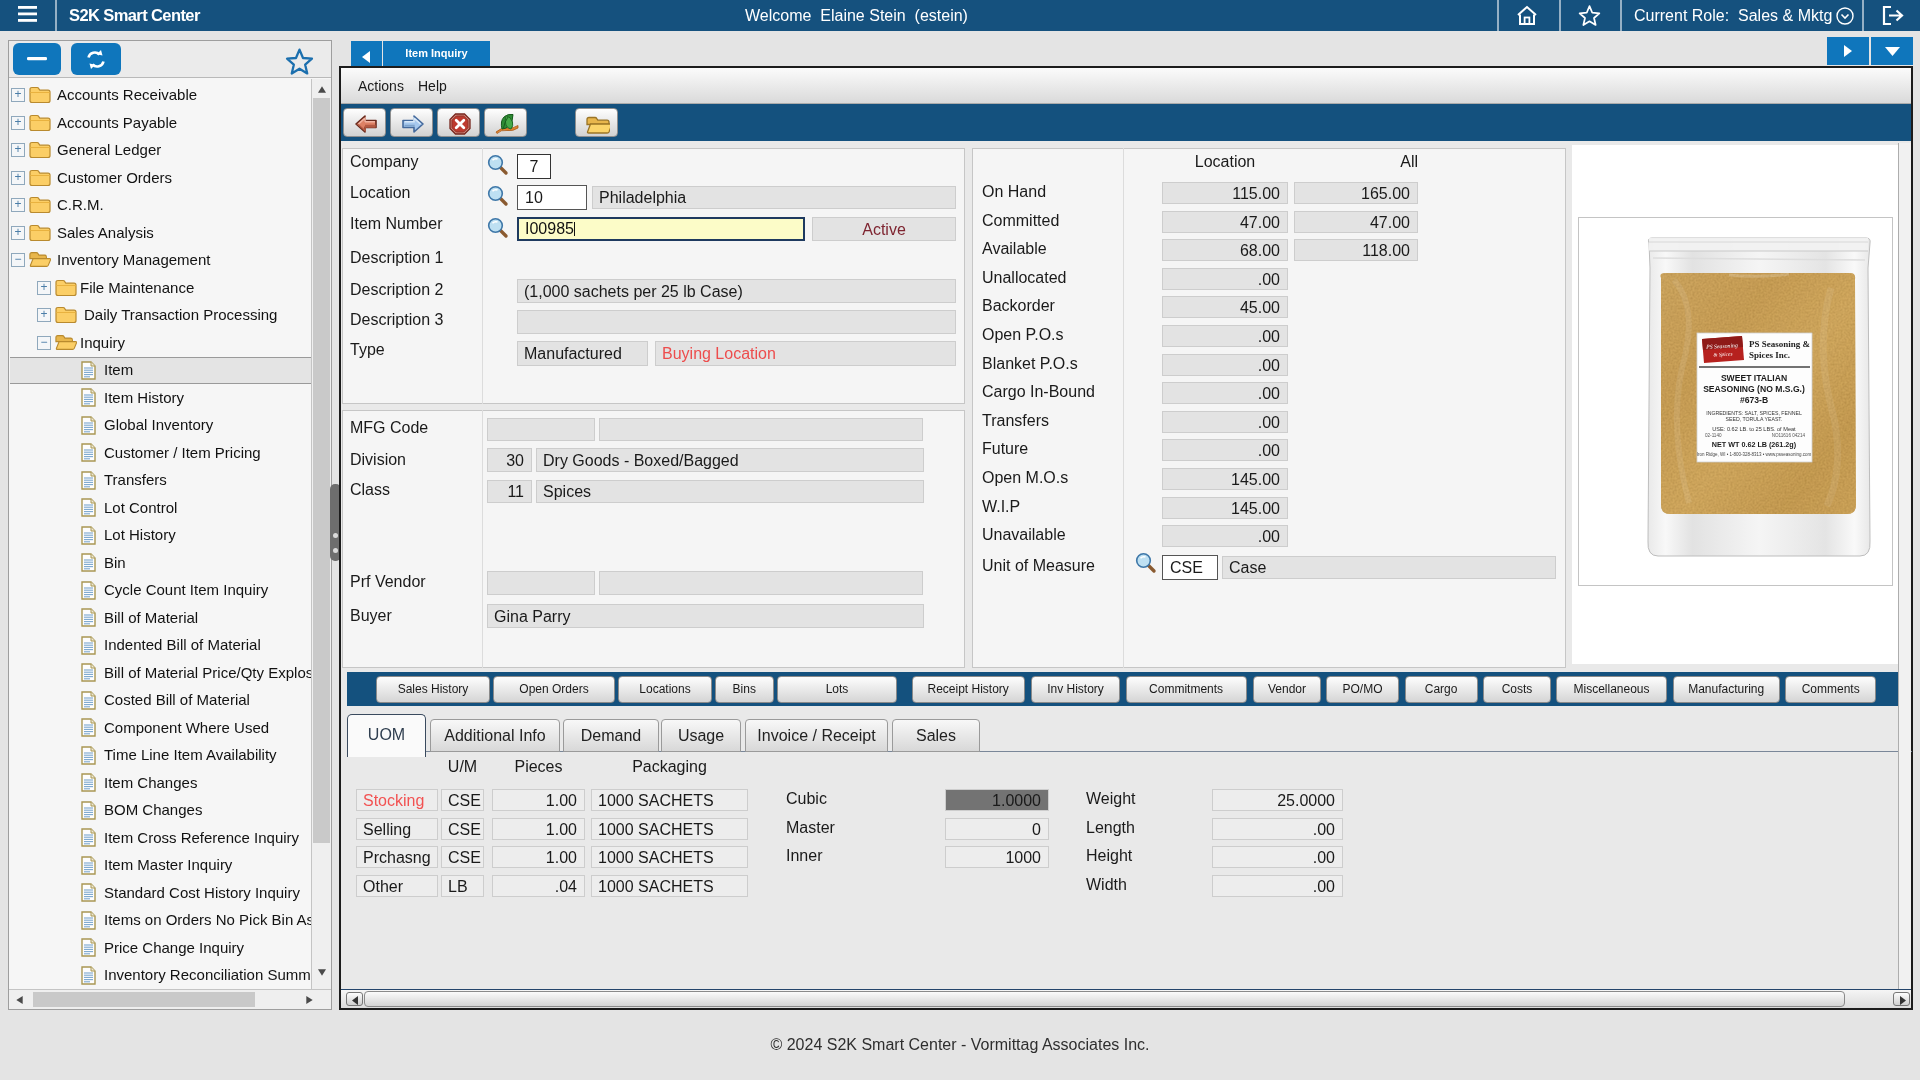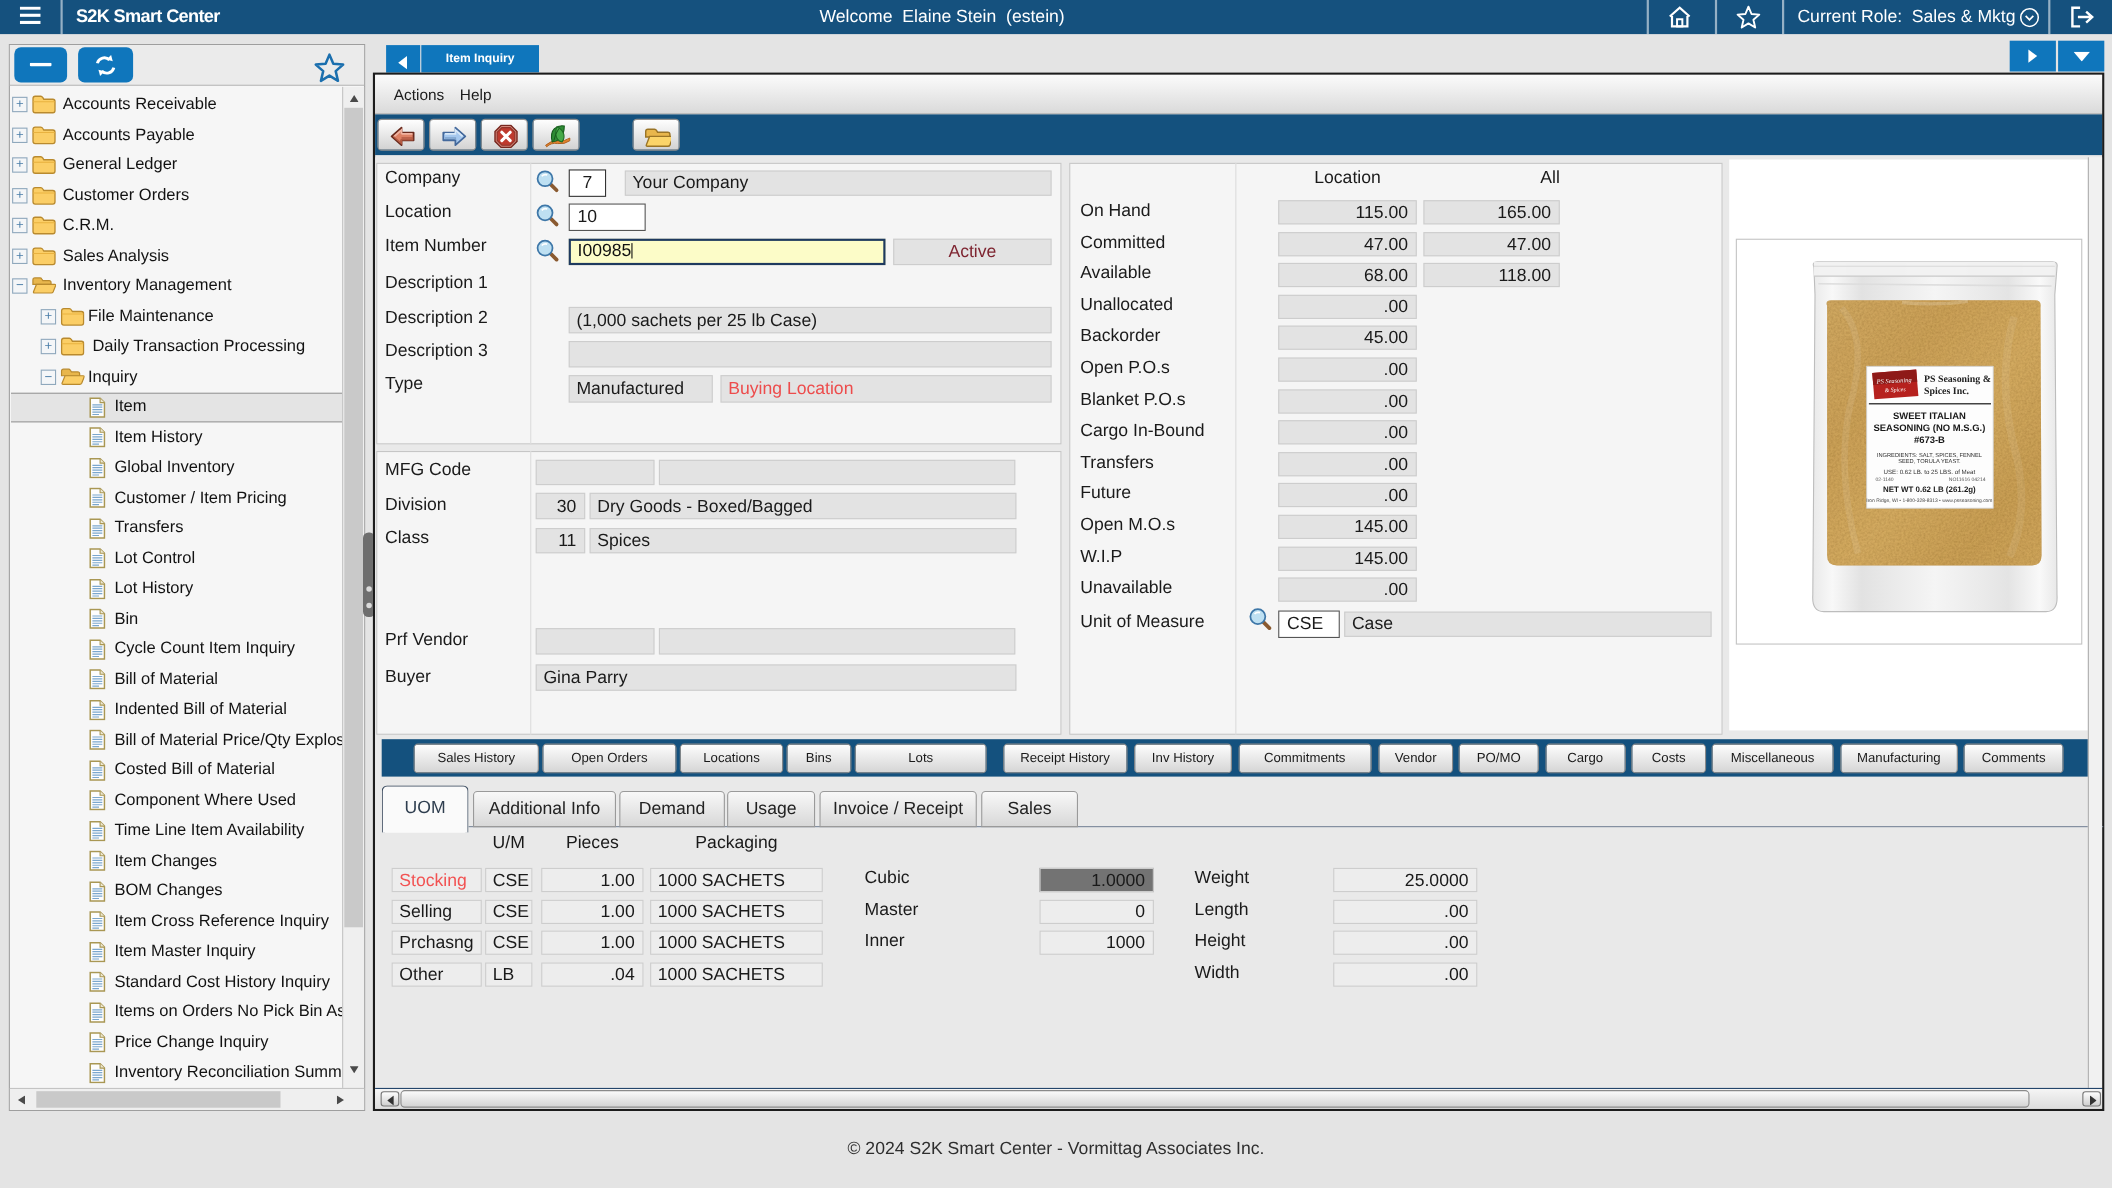--- a/index.html
+++ b/index.html
@@ -520,22 +520,22 @@
 <line x1="12" y1="12" x2="19" y2="19" stroke="#8A5A30" stroke-width="3.4" stroke-linecap="round"></line>
 <circle cx="8.5" cy="8.5" r="6.8" fill="#BEE0F2" stroke="#3E77A8" stroke-width="1.6"></circle>
 <path d="M5.5 6.2 Q7.5 4 10.5 5" fill="none" stroke="#fff" stroke-width="1.6"></path>
 </svg>
 <svg class="abs" style="left:146px;top:74px" width="22" height="22" viewBox="0 0 22 22">
 <line x1="12" y1="12" x2="19" y2="19" stroke="#8A5A30" stroke-width="3.4" stroke-linecap="round"></line>
 <circle cx="8.5" cy="8.5" r="6.8" fill="#BEE0F2" stroke="#3E77A8" stroke-width="1.6"></circle>
 <path d="M5.5 6.2 Q7.5 4 10.5 5" fill="none" stroke="#fff" stroke-width="1.6"></path>
 </svg>
 <div class="wfield" style="left:176px;top:11px;width:34px;height:25px;border:1.5px solid #333;text-align:center;line-height:23px;">7</div>
-<div class="gfield" style="left:227px;top:12px;width:388px;height:23px;">Your Company</div>
 <div class="wfield" style="left:176px;top:42px;width:70px;height:25px;border:1.5px solid #555;line-height:23px;padding-left:7px;">10</div>
+<div class="gfield" style="left:251px;top:43px;width:364px;height:23px;">Philadelphia</div>
 <div class="abs" style="left:176px;top:74px;width:288px;height:24px;background:#FCFCC8;border:2px solid #1E3A5F;font-size:16px;line-height:20px;padding-left:6px;color:#111;">I00985<span style="display:inline-block;width:1.5px;height:14px;background:#111;vertical-align:-2px;"></span></div>
 <div class="gfield" style="left:471px;top:74px;width:144px;height:24px;text-align:center;color:#7E2430;padding-left:0;line-height:23px;">Active</div>
 <div class="gfield" style="left:176px;top:136px;width:439px;height:24px;line-height:23px;">(1,000 sachets per 25 lb Case)</div>
 <div class="gfield" style="left:176px;top:167px;width:439px;height:24px;"></div>
 <div class="gfield" style="left:176px;top:198px;width:131px;height:25px;line-height:24px;">Manufactured</div>
 <div class="gfield" style="left:314px;top:198px;width:301px;height:25px;line-height:24px;color:#ED4C4C;">Buying Location</div>
 <div class="panel" style="left:1px;top:267px;width:623px;height:258px;"></div>
 <div class="abs" style="left:141px;top:267px;width:1px;height:258px;background:#DCDCDC;"></div>
 <div class="flabel" style="left:9px;top:276px;">MFG Code</div>
 <div class="flabel" style="left:9px;top:308px;">Division</div>

